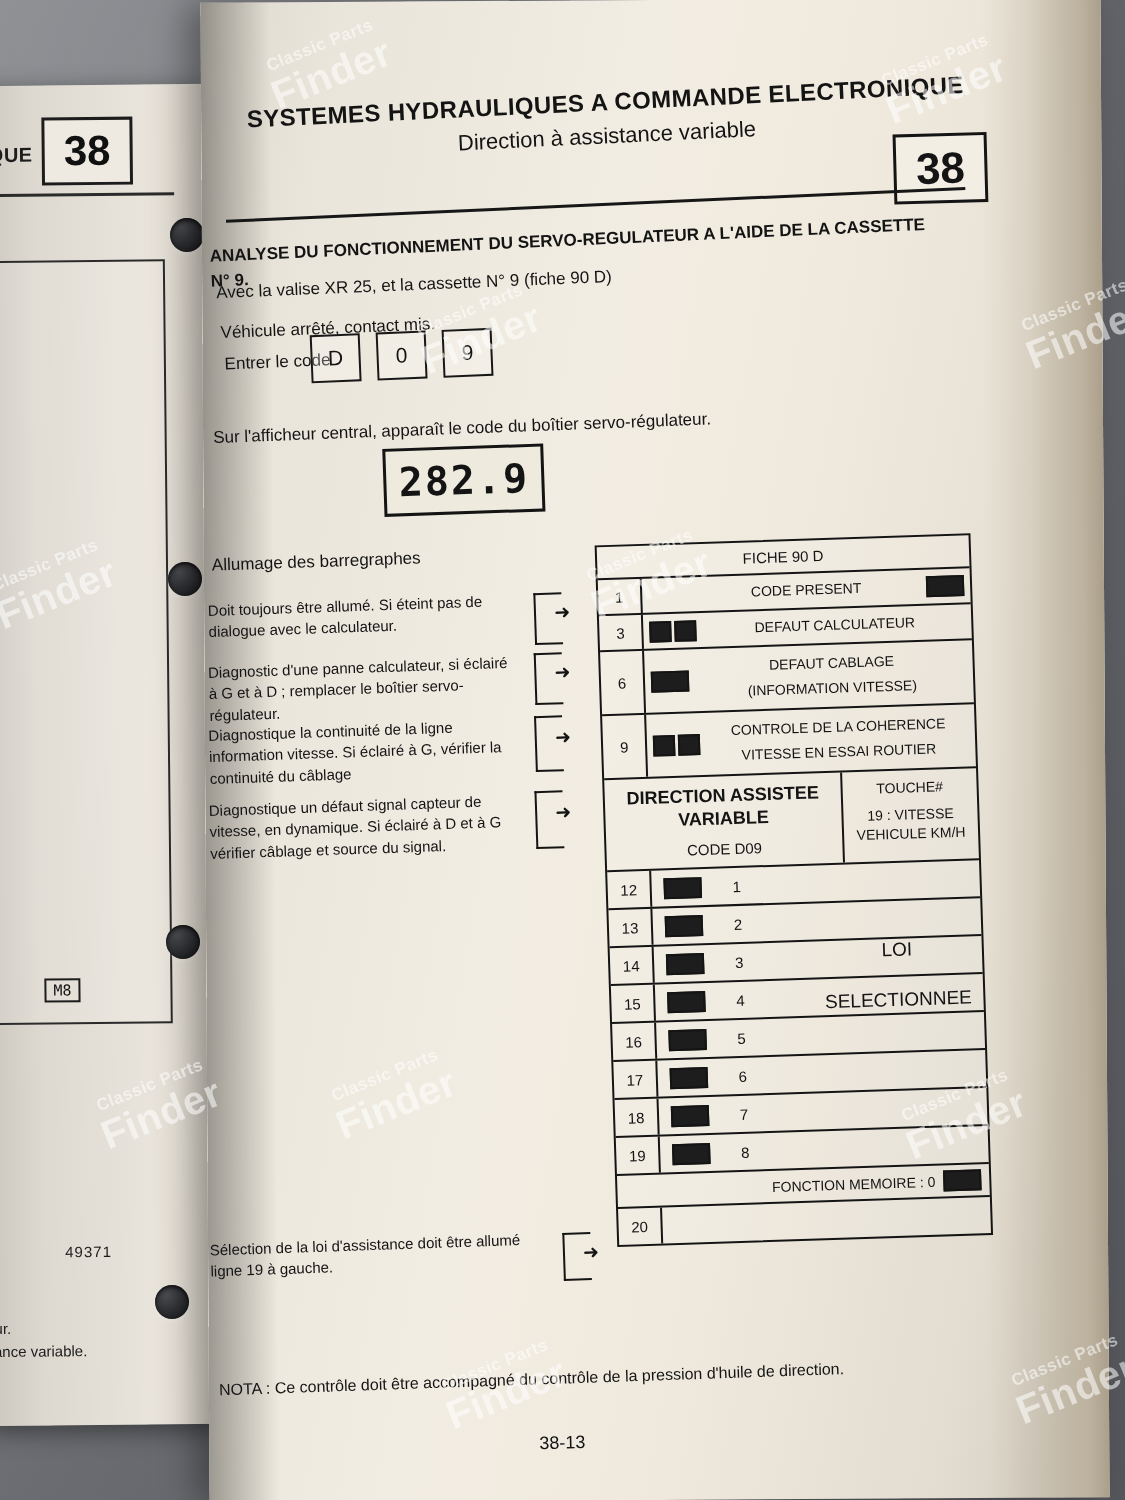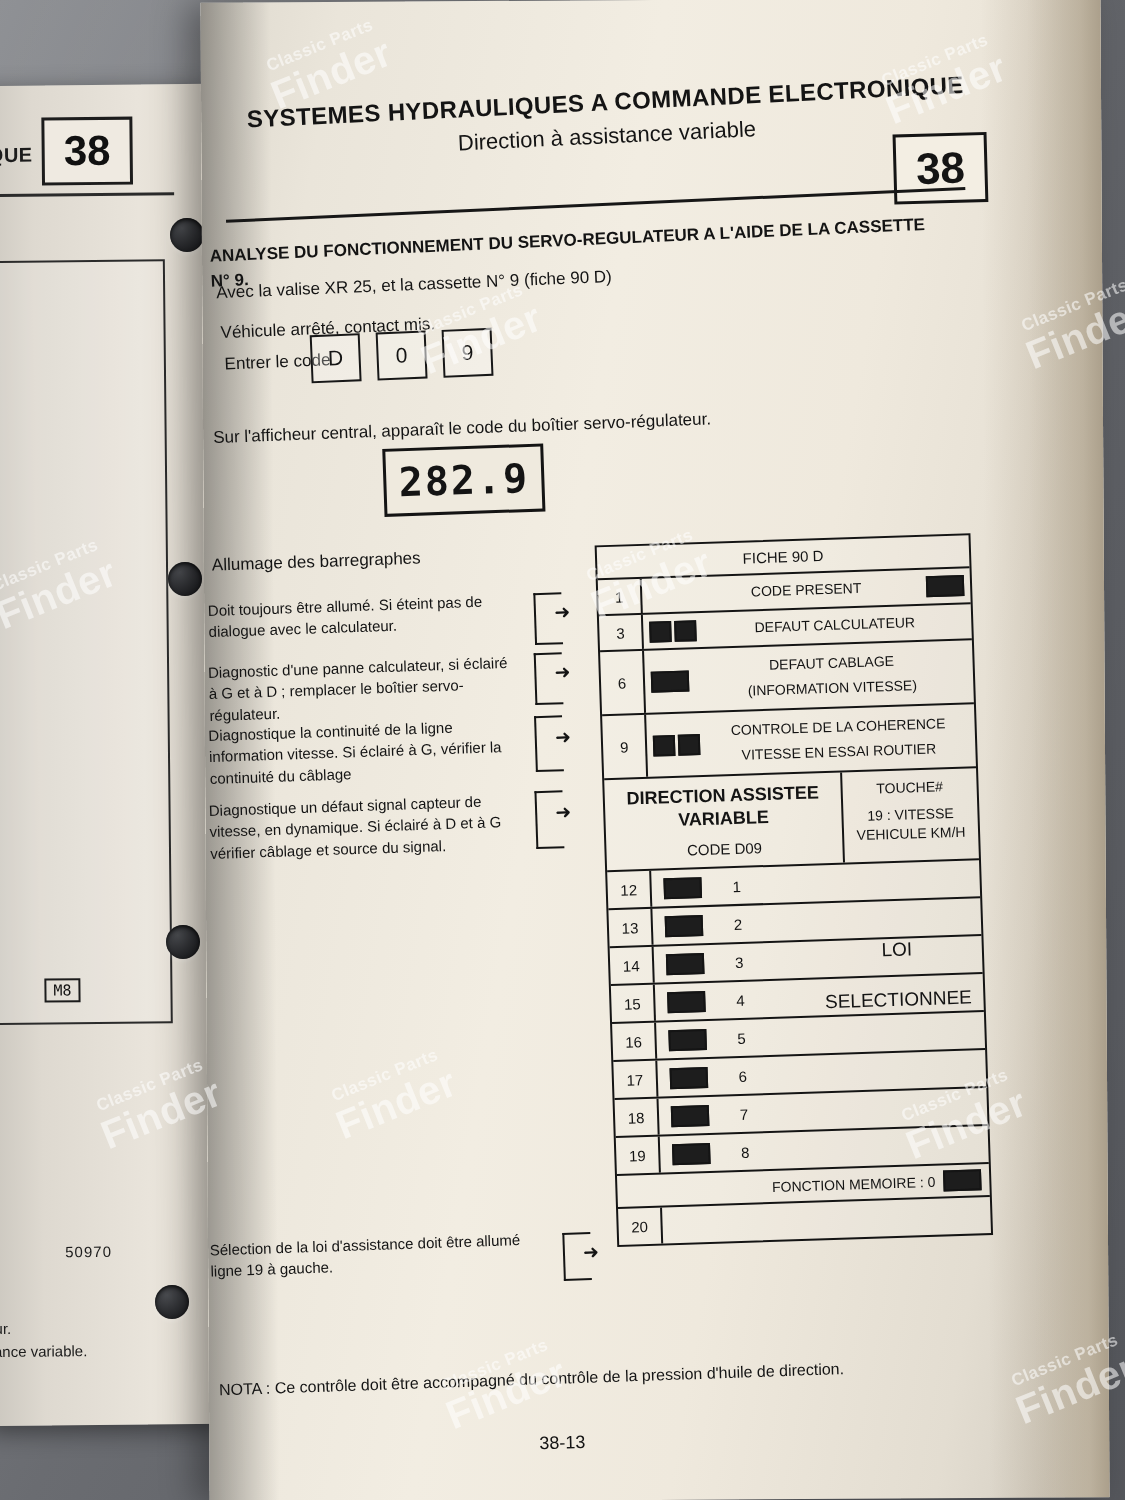--- a/index.html
+++ b/index.html
@@ -173,21 +173,21 @@
 
 <div class="desk"></div>
 
 <div class="left-page">
   <div class="lp-title">IQUE</div>
   <div class="lp-badge">38</div>
   <div class="lp-rule" style="left:0;top:108px;width:200px;height:3px;"></div>
   <div class="lp-box"></div>
 
   <div class="lp-mb">M8</div>
-  <div class="lp-num">50970</div>
+  <div class="lp-num">49371</div>
   <div class="lp-foot">
     <span>teur.</span><br>
     <span>stance variable.</span>
   </div>
 </div>
 
 <div class="hole" style="left:170px;top:218px;"></div>
 <div class="hole" style="left:168px;top:562px;"></div>
 <div class="hole" style="left:166px;top:925px;"></div>
 <div class="hole" style="left:155px;top:1285px;"></div>

